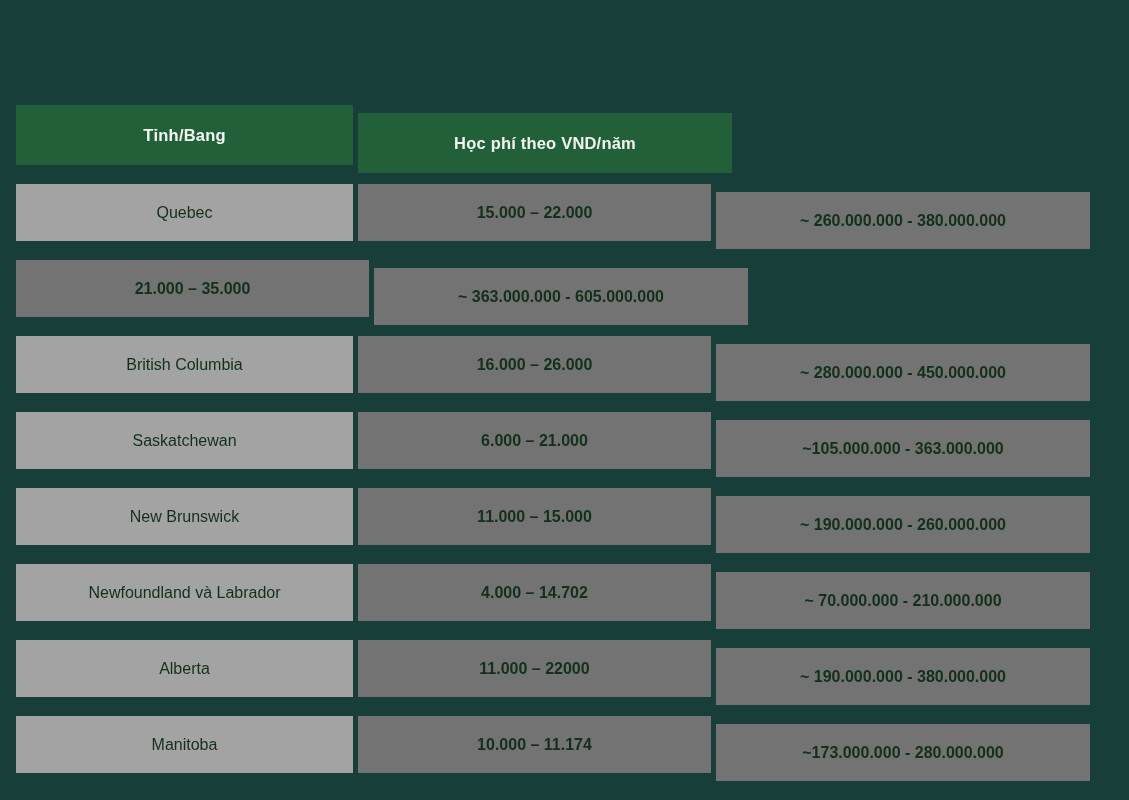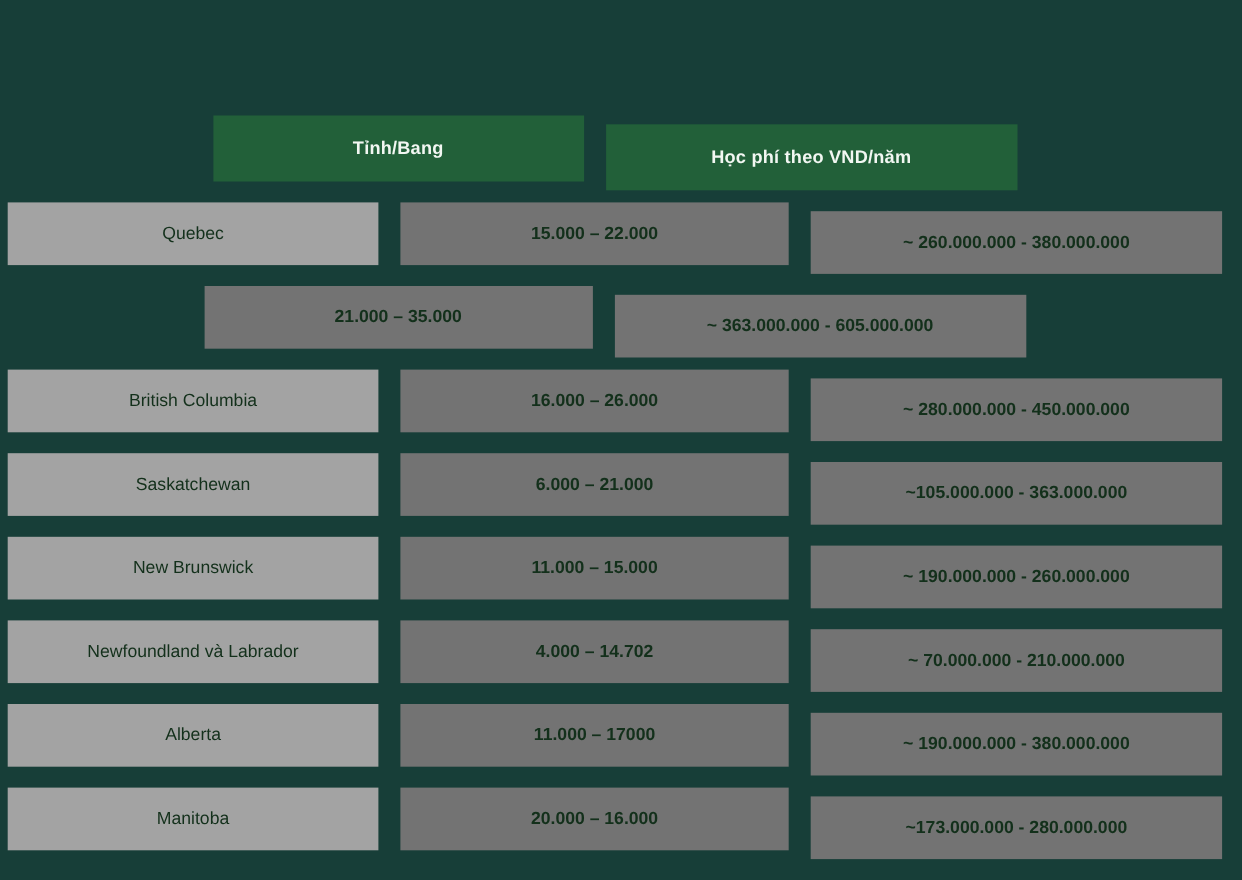--- a/index.html
+++ b/index.html
@@ -28,23 +28,22 @@
     top: 105px;
     width: 1086px;
     display: flex;
     flex-direction: column;
     gap: 11px;
   }
 
   .table-row {
     display: flex;
     flex-direction: row;
-    gap: 20px;
+    gap: 5px;
     width: 100%;
-    justify-content: center;
   }
 
   .cell {
     box-sizing: border-box;
     display: flex;
     align-items: center;
     justify-content: center;
     text-align: center;
     padding: 4px 10px;
     line-height: 1.25;
@@ -125,24 +124,24 @@
     </div>
 
     <div class="table-row body-row">
       <div class="cell col-province">Newfoundland và Labrador</div>
       <div class="cell col-cad">4.000 – 14.702</div>
       <div class="cell col-vnd">~ 70.000.000 - 210.000.000</div>
     </div>
 
     <div class="table-row body-row">
       <div class="cell col-province">Alberta</div>
-      <div class="cell col-cad">11.000 – 17000</div>
+      <div class="cell col-cad">11.000 – 22000</div>
       <div class="cell col-vnd">~ 190.000.000 - 380.000.000</div>
     </div>
 
     <div class="table-row body-row">
       <div class="cell col-province">Manitoba</div>
-      <div class="cell col-cad">20.000 – 16.000</div>
+      <div class="cell col-cad">10.000 – 11.174</div>
       <div class="cell col-vnd">~173.000.000 - 280.000.000</div>
     </div>
 
   </div>
 </div>
 
 </body></html>

